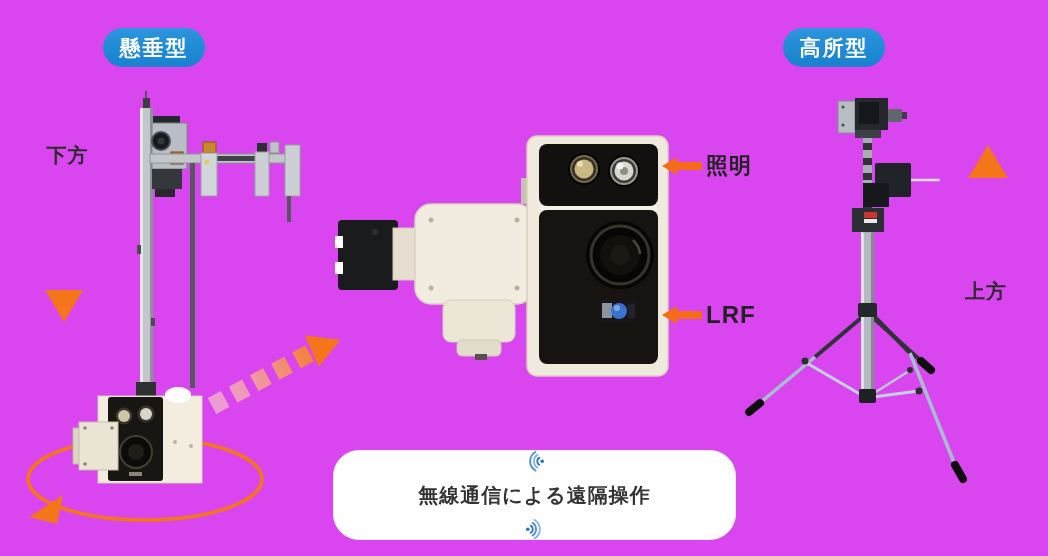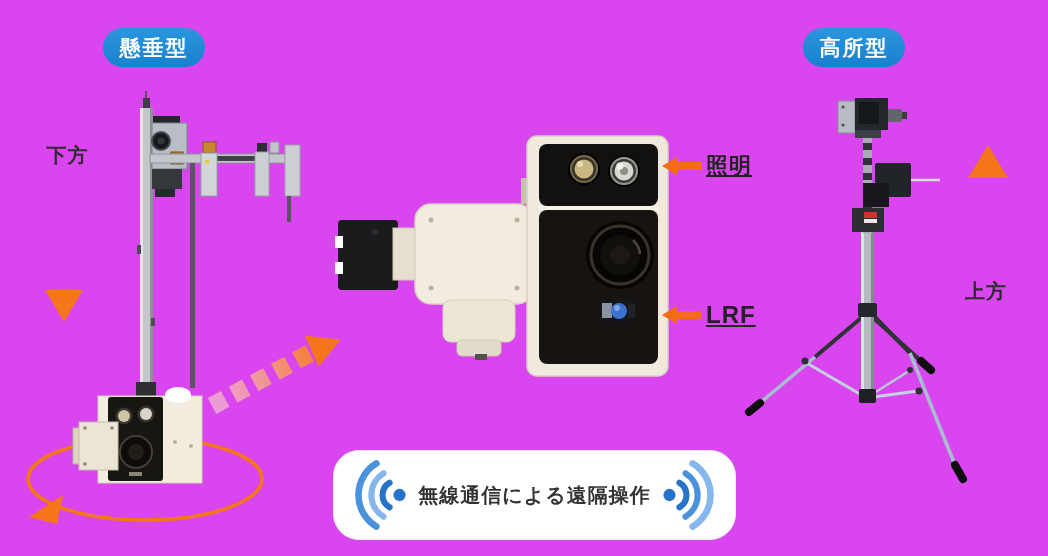--- a/index.html
+++ b/index.html
@@ -12,38 +12,38 @@
     position:absolute;width:102px;height:39px;border-radius:20px;
     background:linear-gradient(#2b96dd,#1781cf);
     color:#fff;font-size:21px;font-weight:700;letter-spacing:2px;
     display:flex;align-items:center;justify-content:center;
   }
   .measure{
     position:absolute;text-align:center;color:#2b2b2b;
     font-size:20px;font-weight:700;line-height:1.32;letter-spacing:1px;
   }
   .callout-text{
-    position:absolute;color:#222;font-weight:600;letter-spacing:1px;text-decoration:underline;
+    position:absolute;color:#222;font-weight:600;letter-spacing:1px;
   }
   .footer-panel{
     position:absolute;left:333px;top:450px;width:403px;height:90px;
     border:1px solid #ededed;border-radius:26px;box-sizing:border-box;
-    display:flex;align-items:center;justify-content:center;gap:10px;background:#fff;
+    display:flex;align-items:center;justify-content:center;gap:10px;background:#fff;flex-direction:column;
   }
   .footer-caption{
     color:#333;font-size:20px;font-weight:600;letter-spacing:1px;white-space:nowrap;
   }
 </style>
 </head>
 <body>
 
 <div class="canvas">
 
   <div class="pill" style="left:103px;top:28px;">懸垂型</div>
-  <div class="pill" style="left:803px;top:28px;">高所型</div>
+  <div class="pill" style="left:783px;top:28px;">高所型</div>
 
   <div class="measure" style="left:10px;top:142px;width:115px;font-family:Liberation Serif, serif;">
     <div>下方</div>
   </div>
 
   <svg class="abs" style="left:40px;top:214px;" width="48" height="112" viewBox="0 0 48 112">
     <defs>
       <linearGradient id="gradDown" x1="0" y1="0" x2="0" y2="1">
         <stop offset="0" stop-color="#ffffff" stop-opacity="0.25"></stop>
         <stop offset="0.3" stop-color="#fbc293"></stop>

